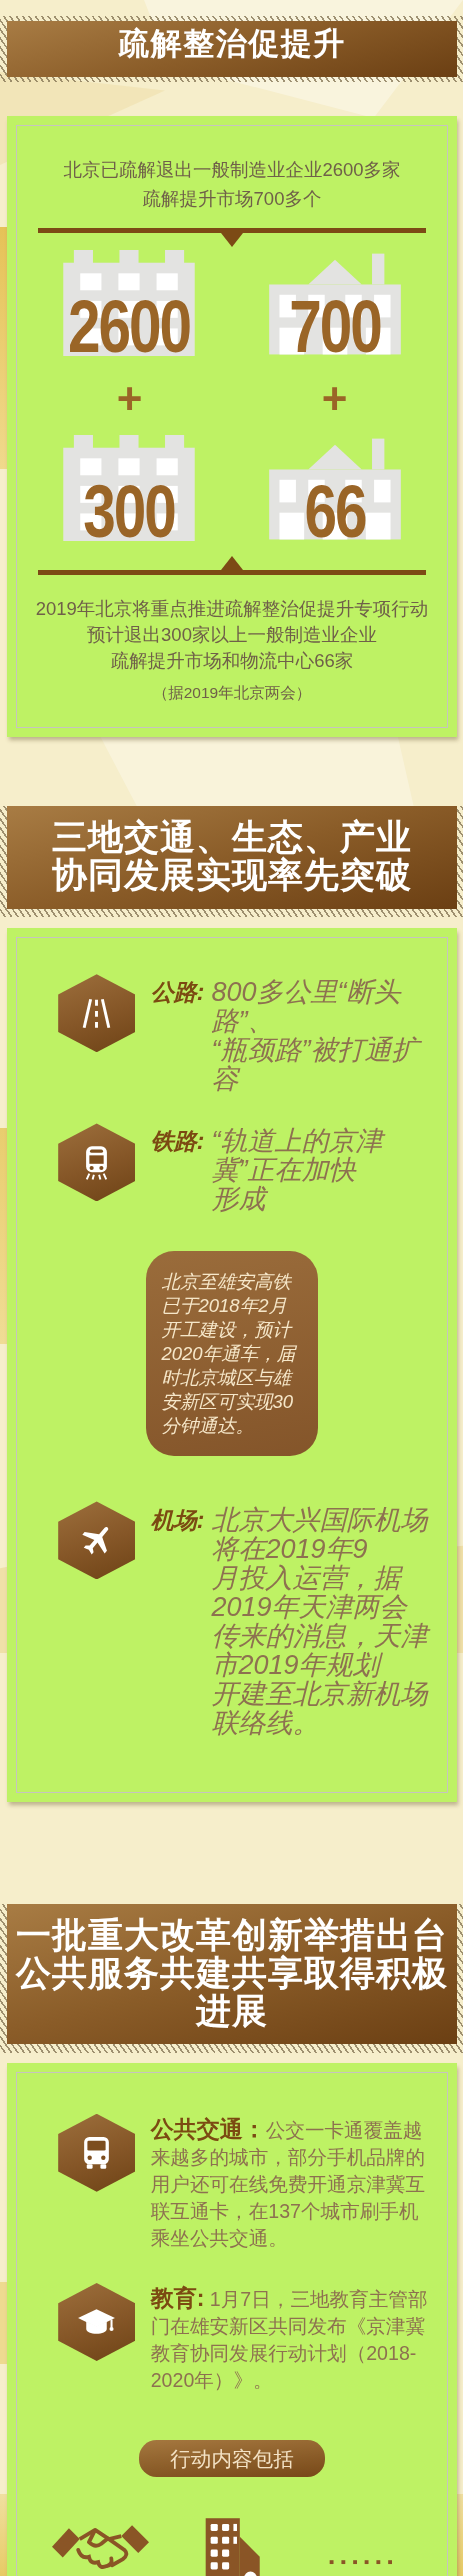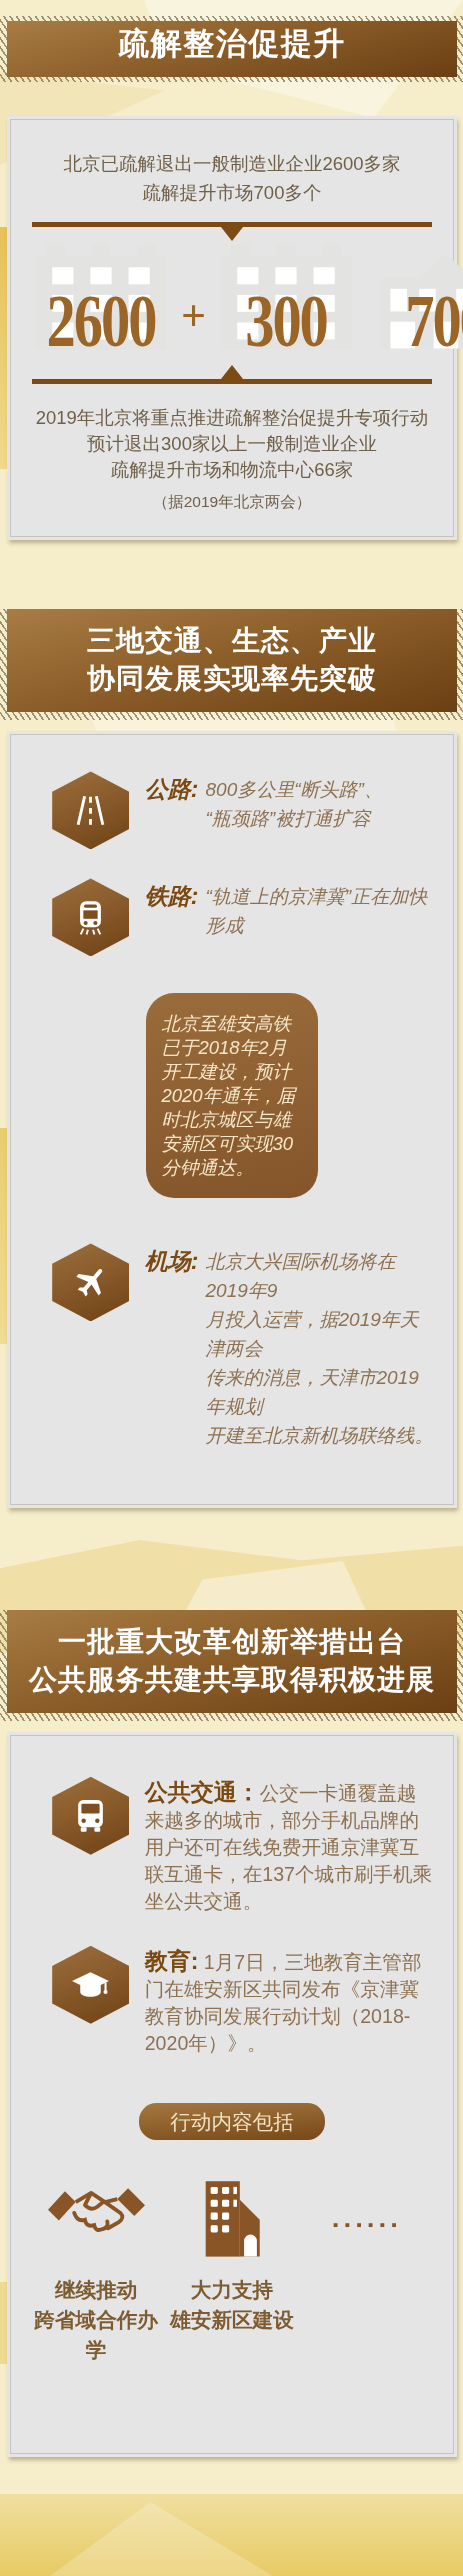--- a/index.html
+++ b/index.html
@@ -11,58 +11,58 @@
 
   
   .hatch { background:repeating-linear-gradient(55deg, rgba(0,0,0,0) 0 3.6px, rgba(128,112,80,.75) 3.6px 5.2px); position:relative; z-index:1; }
   .hatch-1 { margin-top:15.5px; padding:5.2px 7.2px; }
   .hatch-2 { margin-top:69px; padding:0 6.7px 8.2px; }
   .hatch-3 { margin-top:102px; padding:0 6.7px 8.2px; }
 
   .banner { color:#ffffff; text-align:center; font-weight:bold;
             background:linear-gradient(165deg,#a87c44 0%,#8a5c28 50%,#6b3f13 100%); }
   .banner-1 { height:56px; line-height:46px; font-size:31px; letter-spacing:1.5px; }
-  .banner-2, .banner-3 { padding:12.4px 0 14.4px; font-size:28px; line-height:38px; letter-spacing:1px; }
-
-  .card { position:relative; z-index:1; margin:0 6.7px; background:#e5e5e5; padding:3px;
+  .banner-2, .banner-3 { padding:12.4px 0 14.4px; font-size:35px; line-height:38px; letter-spacing:1px; }
+
+  .card { position:relative; z-index:1; margin:0 6.7px; background:#bef264; padding:9px;
           box-shadow:2.1px 3.6px 4.1px rgba(120,105,65,.45); }
   .card-inner { border:1px solid #c6c4bf; }
   .card1-inner { padding:21.6px 10.3px 13.4px; }
   .card2-inner { padding:36px 17.5px 54px;font-style:italic; }
   .card3-inner { padding:41px 17.5px 55px; }
 
   .intro { text-align:center; font-size:18.5px; line-height:29px; color:#6f6049; margin-top:7.2px; }
 
   .divider { position:relative; height:4.6px; background:#7c4a15; margin:15.5px 11.3px 0; }
   .divider .tri { position:absolute; left:50%; transform:translateX(-50%); width:0; height:0;
                   border-left:11.3px solid transparent; border-right:11.3px solid transparent; }
   .tri-down { top:4.6px; border-top:14px solid #7c4a15; }
   .tri-up { bottom:4.6px; border-bottom:14px solid #7c4a15; }
   .divider-2 { margin-top:27px; }
 
   .stats { display:flex; margin-top:17.5px; }
-  .stat-col { flex:1; display:flex; flex-direction:row; align-items:flex-end;font-family:Liberation Serif, serif; }
+  .stat-col { flex:1; display:flex; flex-direction:column; align-items:center; }
   .figure { position:relative; width:160px; height:108px; }
   .figure svg { position:absolute; left:50%; top:0; transform:translateX(-50%); }
   .num { position:absolute; left:50%; bottom:-6.2px; transform:translateX(-50%) scaleX(.78);
          transform-origin:center bottom; font-size:75px; font-weight:bold; color:#9a6527;
          line-height:1; letter-spacing:-2.6px; white-space:nowrap; }
   .plus { font-size:44px; font-weight:bold; color:#9a6527; line-height:1; margin:18.5px 0 14.4px; }
 
   .outro { text-align:center; font-size:18.5px; line-height:26px; color:#6f6049; margin-top:21.6px; }
   .source { text-align:center; font-size:15.5px; color:#6f6049; margin-top:9px; padding-bottom:9.3px; }
 
   .sec-row { display:flex; align-items:flex-start; margin-bottom:29px; }
   .hex { flex:none; width:77px; height:78px; margin-left:24px;
          clip-path:polygon(50% 0,100% 26%,100% 74%,50% 100%,0 74%,0 26%);
          background:linear-gradient(160deg,#9d6f3c 0%,#855627 55%,#6e4316 100%);
          display:flex; align-items:center; justify-content:center; }
   .sec-text { margin-left:15.5px; display:flex; padding-top:4.1px; }
   .sec-label { font-size:23px; font-weight:bold; color:#7b4a12; line-height:29px; flex:none; }
-  .sec-lines { margin-left:7.2px; font-size:19px; color:#8d7150; line-height:29px; }
+  .sec-lines { margin-left:7.2px; font-size:27px; color:#8d7150; line-height:29px; }
 
   .boxes { display:flex; justify-content:center; gap:45px; margin:37px 0 45px; }
   .box { width:172px; min-height:181px; box-sizing:border-box; border-radius:28px; padding:18.5px 15.5px;
          background:linear-gradient(170deg,#9a6c3b 0%,#84552a 100%); color:#f6e7c9;
          font-size:18.5px; line-height:24px; }
 
   .para-row { display:flex; align-items:flex-start; margin-bottom:31px; }
   .para { margin-left:15.5px; width:315px; font-size:19.6px; color:#8d7150; line-height:27px; padding-top:2.1px; }
   .para .inline-label { font-size:23px; font-weight:bold; color:#7b4a12; }
 

